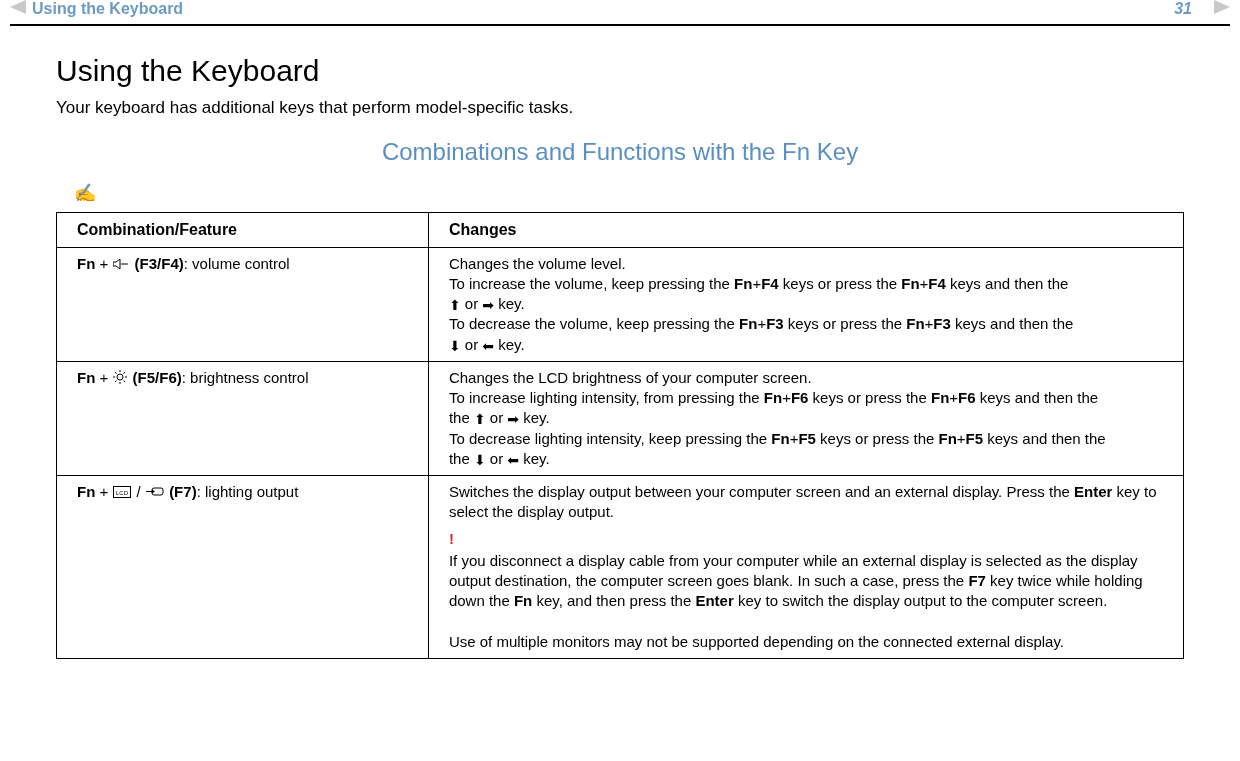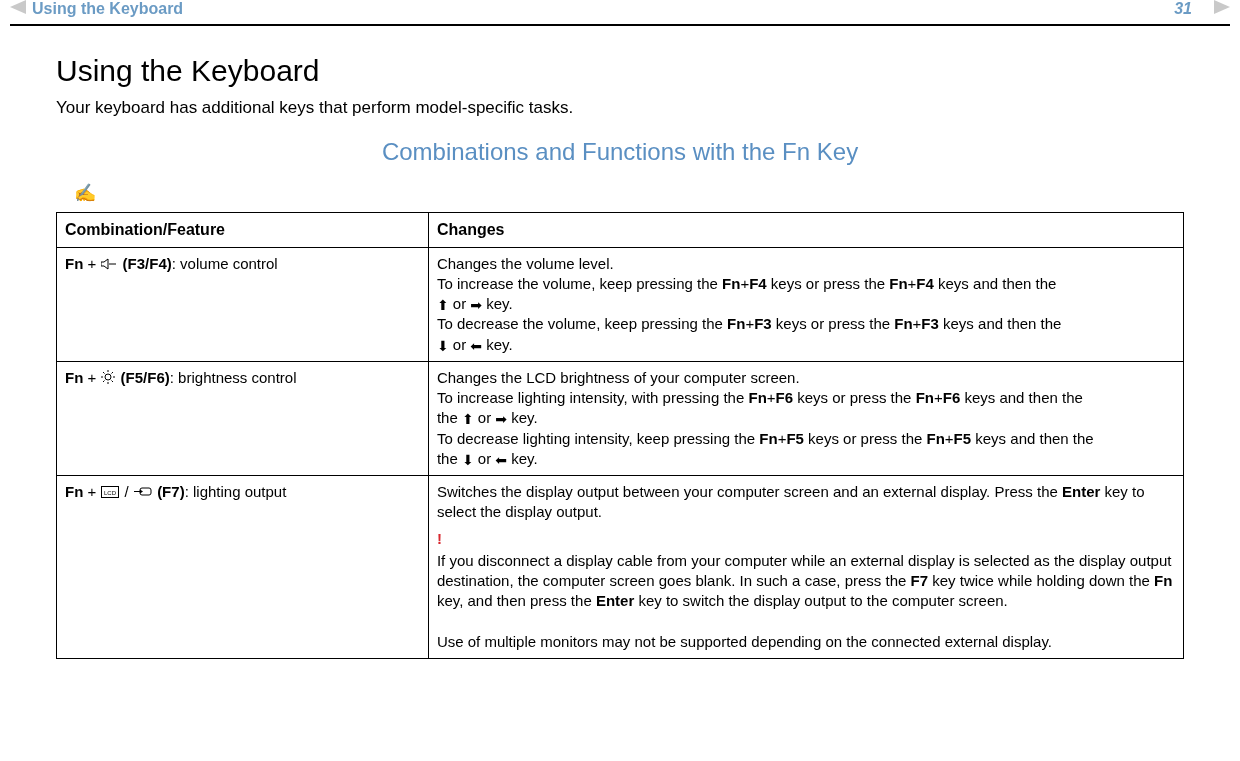--- a/index.html
+++ b/index.html
@@ -79,21 +79,21 @@
   }
   table {
     border-collapse: collapse;
     width: 100%;
     margin-top: 8px;
   }
   th, td {
     border: 1px solid #000;
     text-align: left;
     vertical-align: top;
-    padding: 6px 8px;
+    padding: 6px 20px;
     font-size: 15px;
     line-height: 1.35;
   }
   th {
     font-weight: bold;
     font-size: 16px;
   }
   td.col1 {
     width: 33%;
   }
@@ -200,21 +200,21 @@
                   <line x1="10.5" y1="10.5" x2="12" y2="12"></line>
                 <line x1="2" y1="12" x2="3.5" y2="10.5"></line>
                   <line x1="10.5" y1="3.5" x2="12" y2="2"></line>
               </g>
             </svg>
           </span>
           <b>(F5/F6)</b><span>: brightness control</span>
         </td>
         <td>
           <span>Changes the LCD brightness of your computer screen.</span><br>
-          <span>To increase lighting intensity, with pressing the </span><b>Fn</b><span>+</span><b>F6</b><span> keys or press the </span><b>Fn</b><span>+</span><b>F6</b><span> keys and then the </span><br>
+          <span>To increase lighting intensity, from pressing the </span><b>Fn</b><span>+</span><b>F6</b><span> keys or press the </span><b>Fn</b><span>+</span><b>F6</b><span> keys and then the </span><br>
           <span>the </span><span class="arrow">⬆</span><span> or </span><span class="arrow">➡</span><span> key.</span><br>
           <span>To decrease lighting intensity, keep pressing the </span><b>Fn</b><span>+</span><b>F5</b><span> keys or press the </span><b>Fn</b><span>+</span><b>F5</b><span> keys and then the </span><br>
           <span>the </span><span class="arrow">⬇</span><span> or </span><span class="arrow">⬅</span><span> key.</span>
         </td>
       </tr>
 
       <tr>
         <td class="col1">
           <b>Fn</b>
           <span> + </span>

